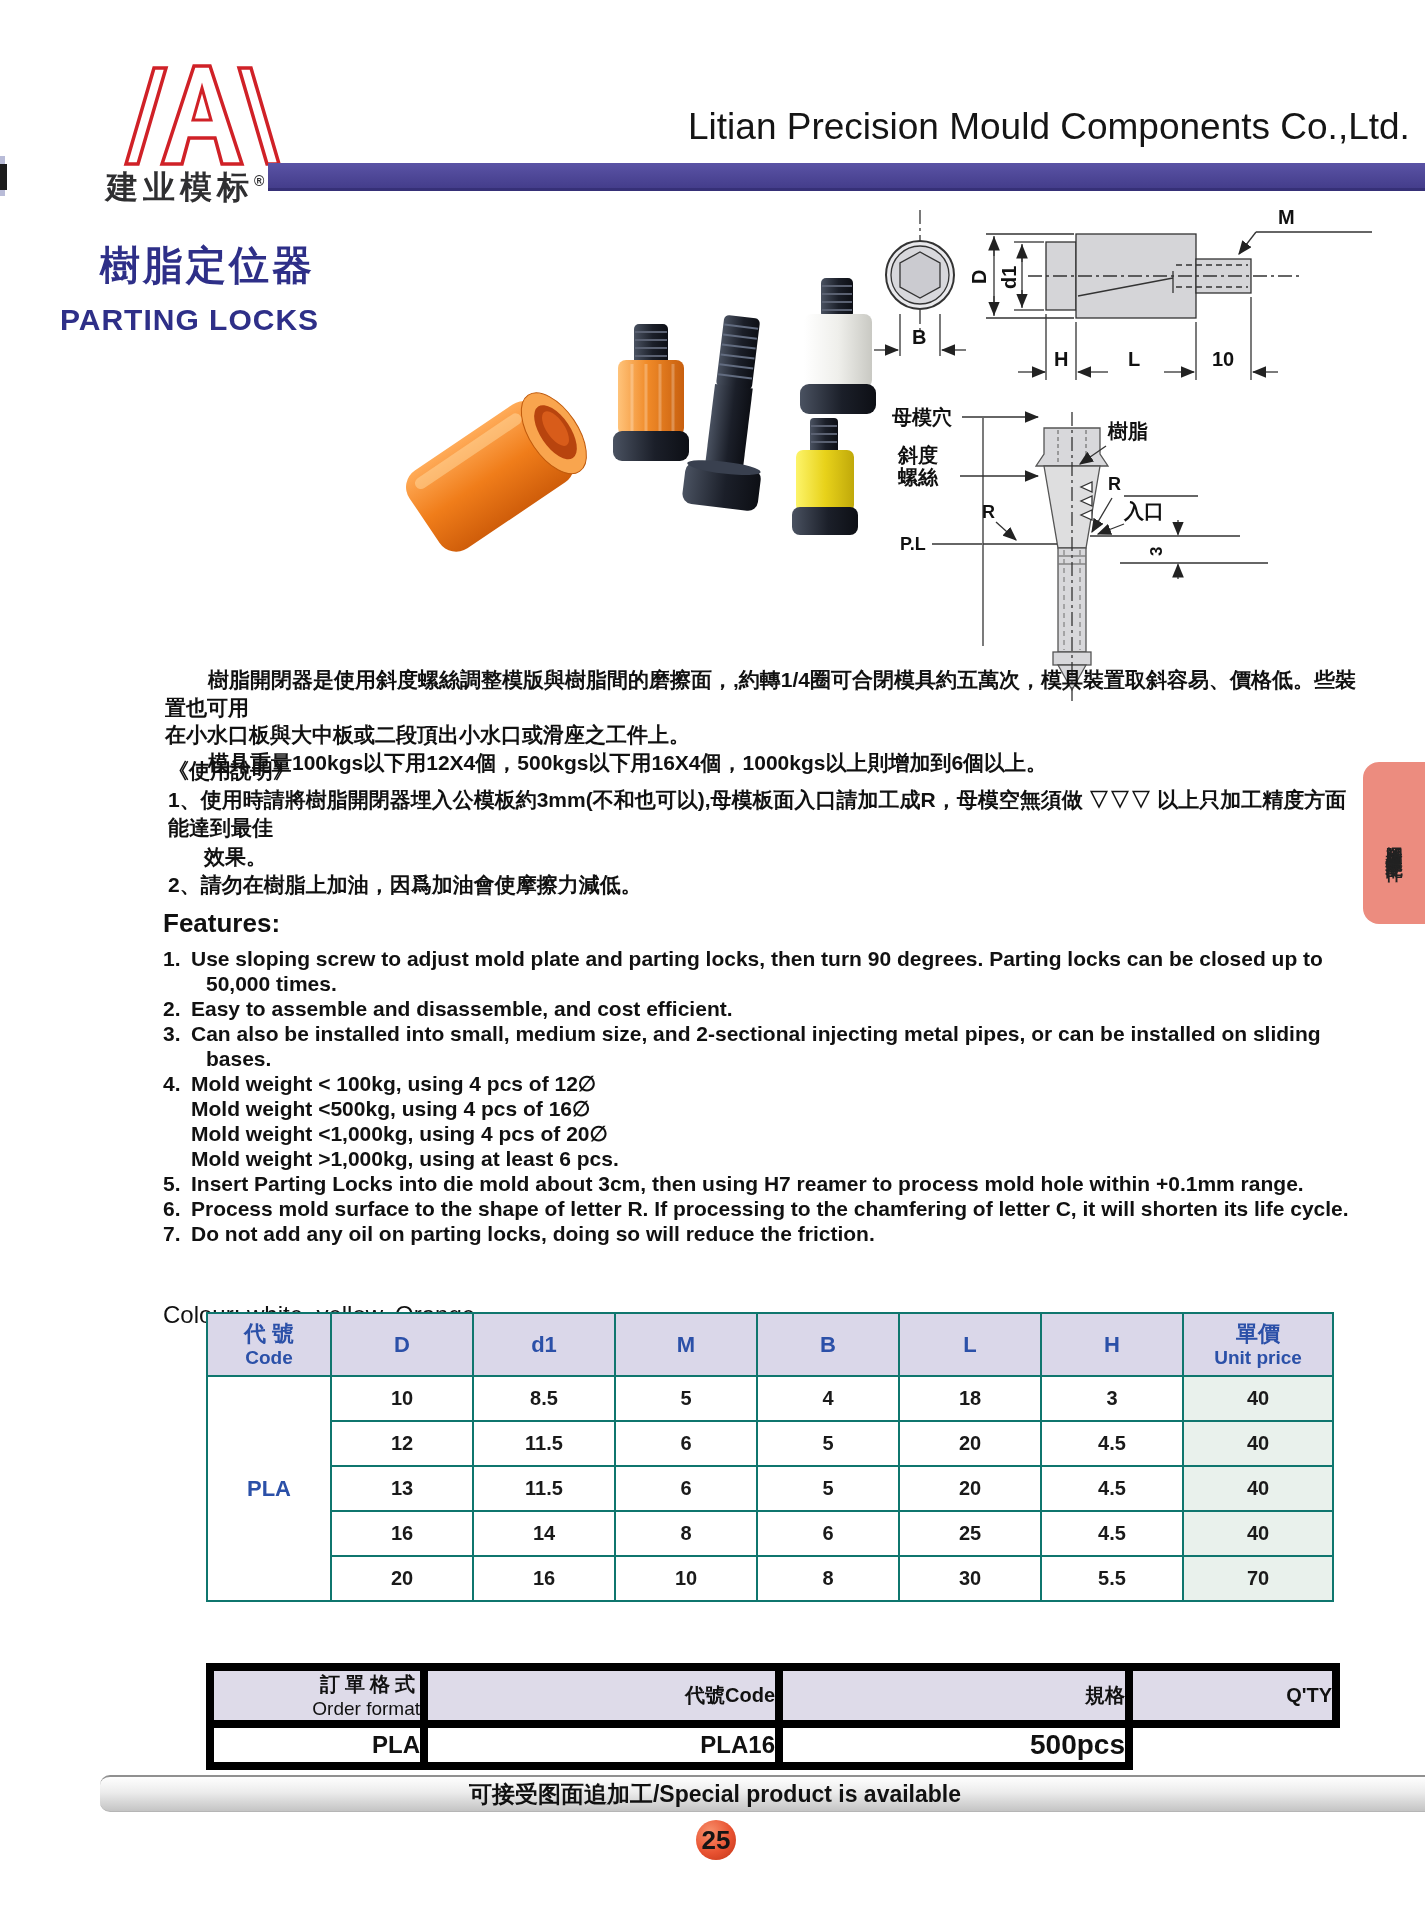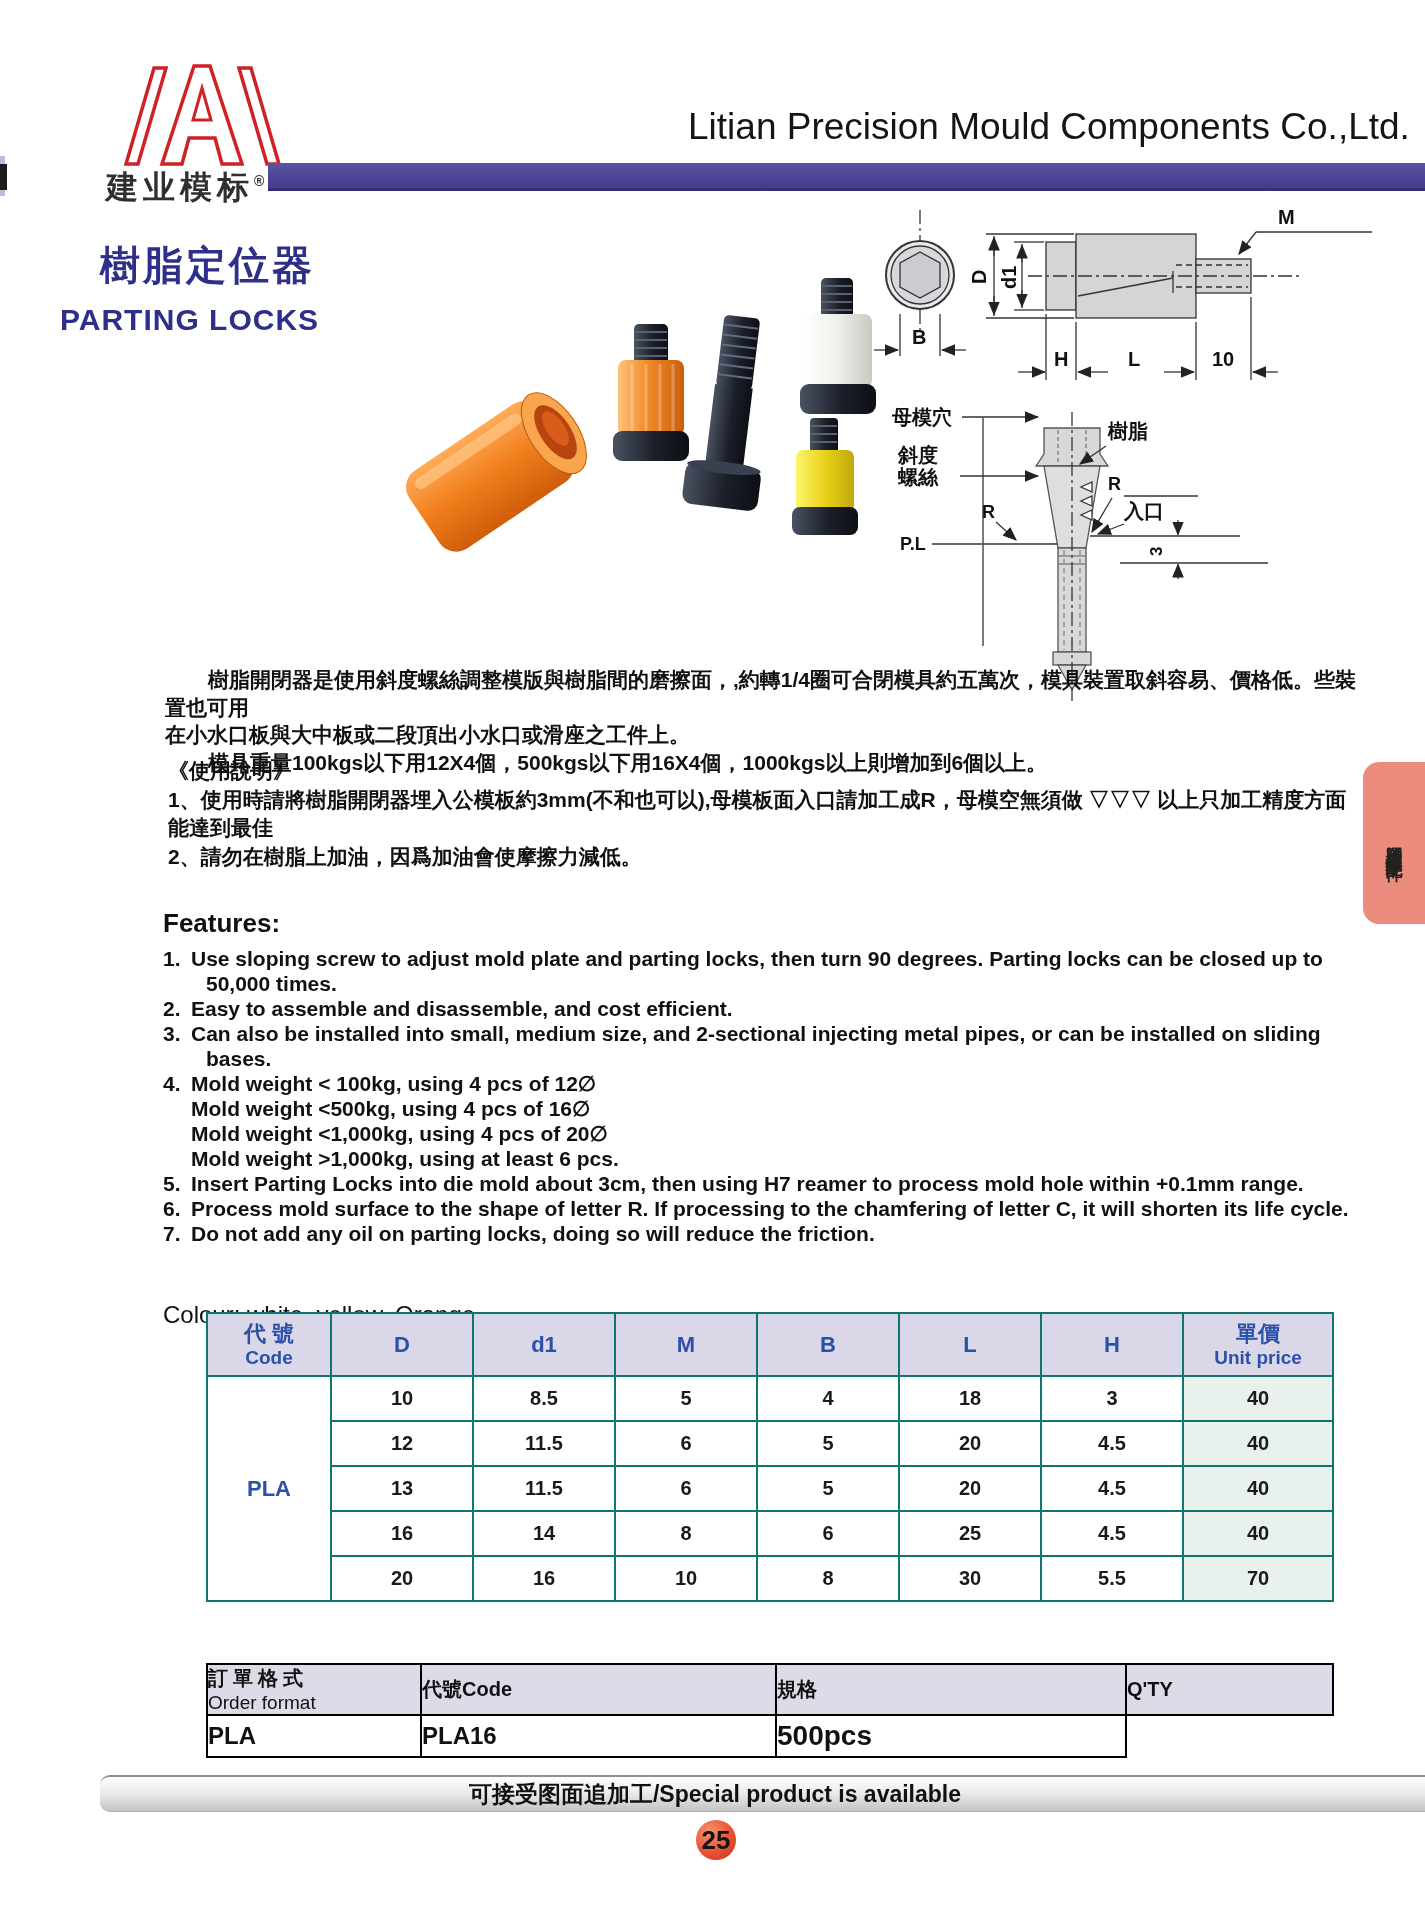--- a/index.html
+++ b/index.html
@@ -45,21 +45,21 @@
   .spec tbody tr{height:45px}
   .spec th{background:var(--table-header-bg,#dad7e9);color:var(--table-header-text,#2b50a8)}
   .hzh{font-size:22px;font-weight:bold;line-height:26px}
   .hen{font-size:19px;font-weight:bold;line-height:22px}
   .hletter{font-size:22px;font-weight:bold}
   .spec td{font-size:20px;font-weight:bold;color:#1a1a1a;background:#fff}
   .spec td.price{background:var(--price-bg,#e9f1ec)}
   .spec td.codecell{color:var(--table-header-text,#2b50a8);font-size:22px}
 
   .order{left:206px;top:1663px;width:1126px}
-  .order th,.order td{border:2px solid #000000;text-align:left;padding:0;vertical-align:middle}
+  .order th,.order td{border:8px solid #000000;text-align:right;padding:0;vertical-align:middle}
   .order thead tr{height:39px}
   .order tbody tr{height:42px}
   .order th{background:#dedbe9;font-size:20px;font-weight:bold;color:#111}
   .ofcell{background:#dedbe9}
   .oz{font-size:20px;font-weight:bold;letter-spacing:5px;color:#111}
   .oe{font-size:19px;color:#111}
   .big{font-size:24px;font-weight:bold;color:#111}
   .qty{font-size:28px;font-weight:bold;color:#111}
 
   .footer-bar{left:100px;top:1775px;width:1325px;height:34px;
@@ -297,20 +297,21 @@
 
   <div class="abs intro">
     <div class="ind">樹脂開閉器是使用斜度螺絲調整模版與樹脂間的磨擦面，,約轉1/4圈可合閉模具約五萬次，模具裝置取斜容易、價格低。些裝置也可用</div>
     <div>在小水口板與大中板或二段頂出小水口或滑座之工件上。</div>
     <div class="ind">模具重量100kgs以下用12X4個，500kgs以下用16X4個，1000kgs以上則增加到6個以上。</div>
   </div>
 
   <div class="abs usage">
     <div>《使用說明》</div>
     <div><span>1、</span><span>使用時請將樹脂開閉器埋入公模板約3mm(不和也可以),母模板面入口請加工成R，母模空無須做 ▽▽▽ 以上只加工精度方面能達到最佳</span></div>
+    <div class="ucont"><span>效果。</span></div>
     <div><span>2、</span><span>請勿在樹脂上加油，因爲加油會使摩擦力減低。</span></div>
   </div>
 
   <div class="abs features">
     <div class="fh">Features:</div>
     <div class="fline">
         <span class="fnum">1.</span>
         <span>Use sloping screw to adjust mold plate and parting locks, then turn 90 degrees. Parting locks can be closed up to</span>
       </div>
     <div class="fline">

